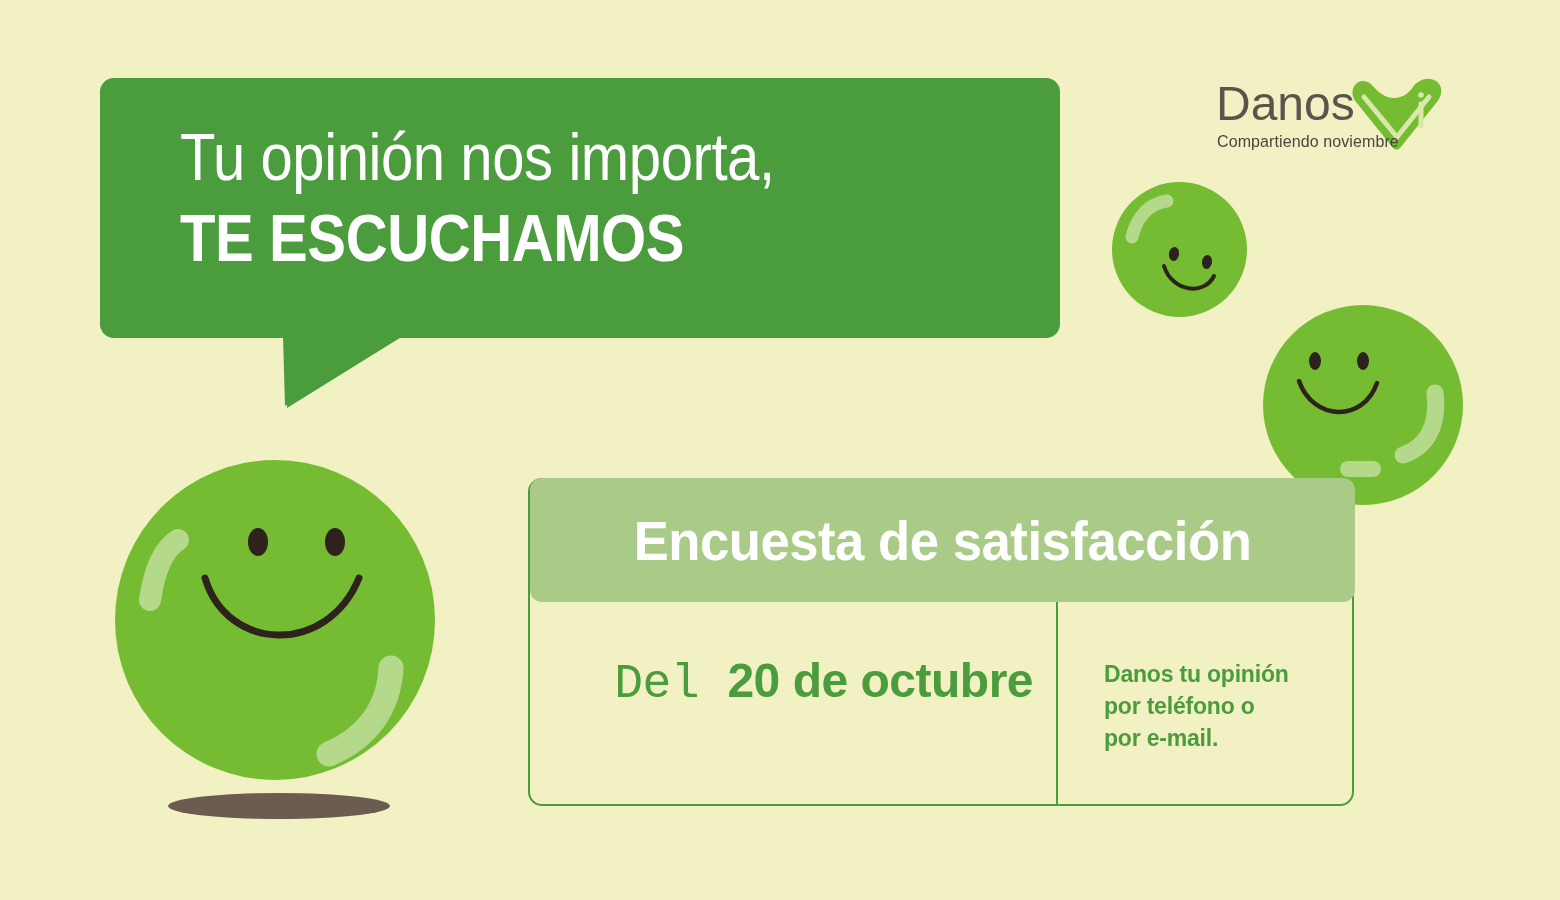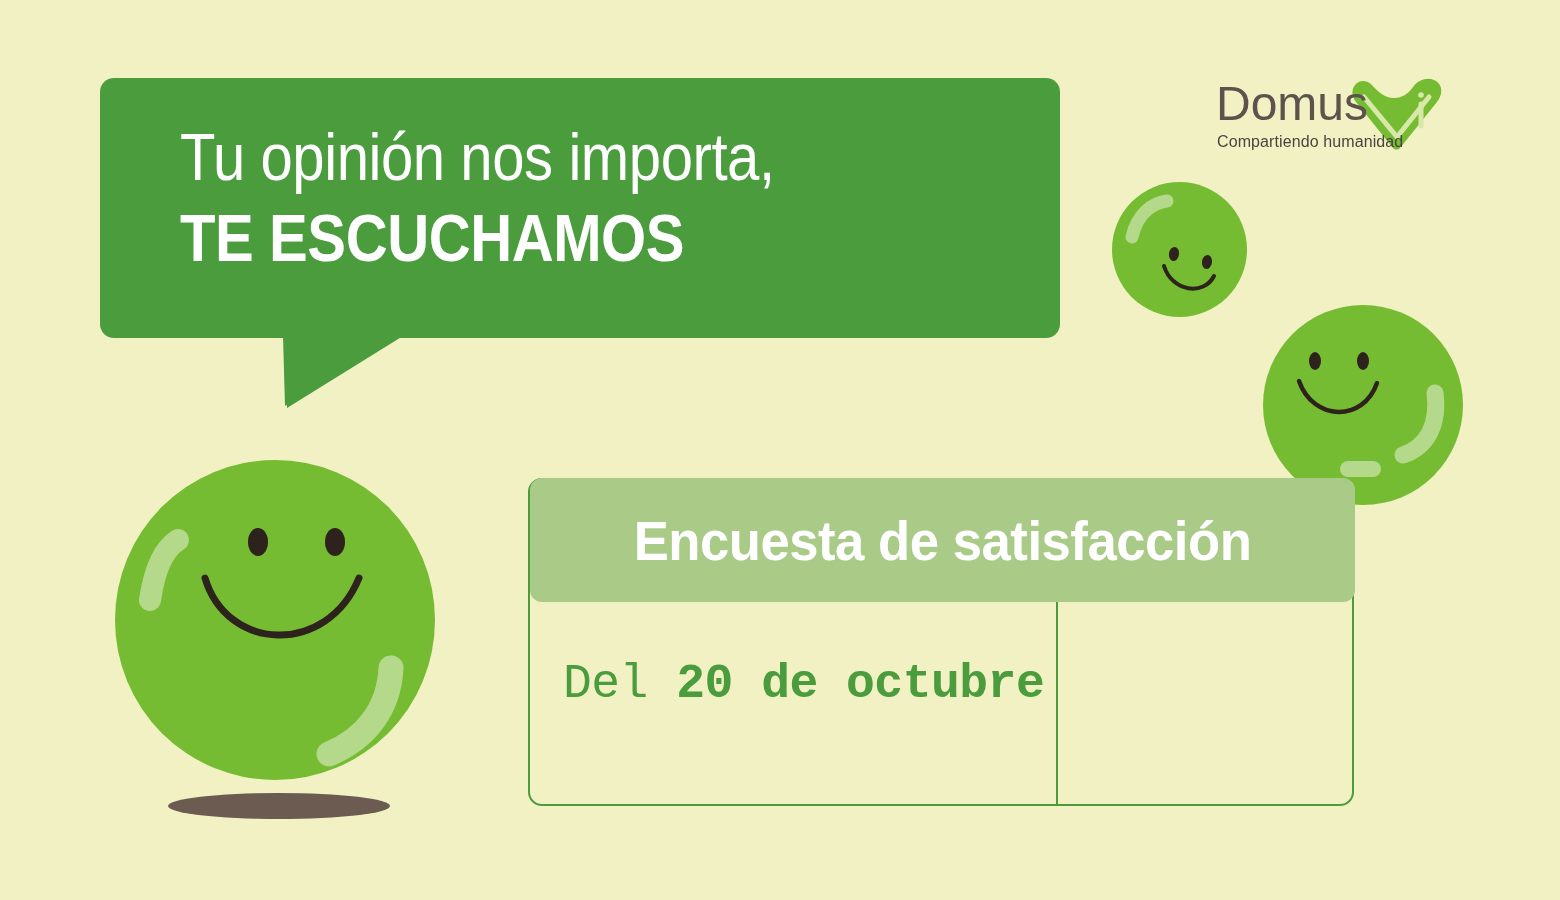--- a/index.html
+++ b/index.html
@@ -165,21 +165,21 @@
     top: 652px;
     width: 470px;
     color: #4a9c3c;
     font-size: 48px;
     line-height: 58px;
     letter-spacing: -0.5px;
     text-align: right;
   }
   .dates-line { white-space: nowrap; }
   .dates-light { font-weight: 300; font-family: Liberation Mono, monospace; }
-  .dates-bold  { font-weight: 700; font-family: Liberation Mono, monospace; }
+  .dates-bold  { font-weight: 700; }
 
   .contact-block {
     position: absolute;
     left: 1104px;
     top: 658px;
     width: 240px;
     color: #4a9c3c;
     font-size: 23px;
     line-height: 32px;
     font-weight: 700;
@@ -211,22 +211,22 @@
                C 179 72, 182 72, 184 70
                L 221 24
                C 228 15, 226 5, 218 2
                C 211 -1, 202 2, 197 9
                C 192 16, 186 20, 178 20
                C 169 20, 162 14, 155 6 Z" fill="#76bc33"></path>
       <path d="M148 19 L181 59 L213 19" fill="none" stroke="#d9e8a8" stroke-width="5" stroke-linecap="round" stroke-linejoin="round"></path>
       <path d="M205 26 L205 48" fill="none" stroke="#d9e8a8" stroke-width="5" stroke-linecap="round"></path>
       <circle cx="205" cy="17" r="2.8" fill="#d9e8a8"></circle>
     </svg>
-    <div class="logo-word">Domus</div>
-    <div class="logo-tagline">Compartiendo humanidad</div>
+    <div class="logo-word">Danos</div>
+    <div class="logo-tagline">Compartiendo noviembre</div>
   </div>
 
   <svg class="smiley" style="left:1112px; top:182px;" width="135" height="135" viewBox="0 0 135 135">
     <circle cx="67.5" cy="67.5" r="67.5" fill="#76bc33"></circle>
     <path d="M20 55 C 25 32, 40 21, 55 19" fill="none" stroke="#b4d98a" stroke-width="13" stroke-linecap="round"></path>
     <ellipse cx="62" cy="72" rx="5" ry="7" fill="#2e231c" transform="rotate(8 62 72)"></ellipse>
     <ellipse cx="95" cy="80" rx="5" ry="7" fill="#2e231c" transform="rotate(8 95 80)"></ellipse>
     <path d="M52 84 C 60 110, 92 114, 102 94" fill="none" stroke="#2e231c" stroke-width="4" stroke-linecap="round"></path>
   </svg>
 
@@ -244,20 +244,25 @@
 
   <div class="banner"></div>
   <div class="banner-title">Encuesta de satisfacción</div>
 
   <div class="dates-block">
     <div class="dates-line">
       <span class="dates-light">Del </span><span class="dates-bold">20 de octubre</span>
     </div>
   </div>
 
+  <div class="contact-block">
+    <div>Danos tu opinión</div>
+    <div>por teléfono o</div>
+    <div>por e-mail.</div>
+  </div>
 
   <div class="smiley-shadow" style="left:168px; top:793px; width:222px; height:26px;"></div>
 
   <svg class="smiley" style="left:115px; top:460px;" width="320" height="320" viewBox="0 0 320 320">
     <circle cx="160" cy="160" r="160" fill="#76bc33"></circle>
     <path d="M35 140 C 40 106, 50 88, 63 80" fill="none" stroke="#b4d98a" stroke-width="22" stroke-linecap="round"></path>
     <path d="M276 208 C 274 248, 252 278, 214 294" fill="none" stroke="#b4d98a" stroke-width="25" stroke-linecap="round"></path>
     <ellipse cx="143" cy="82" rx="10" ry="14" fill="#2e231c"></ellipse>
     <ellipse cx="220" cy="82" rx="10" ry="14" fill="#2e231c"></ellipse>
     <path d="M90 118 C 112 192, 212 196, 244 118" fill="none" stroke="#2e231c" stroke-width="7" stroke-linecap="round"></path>

